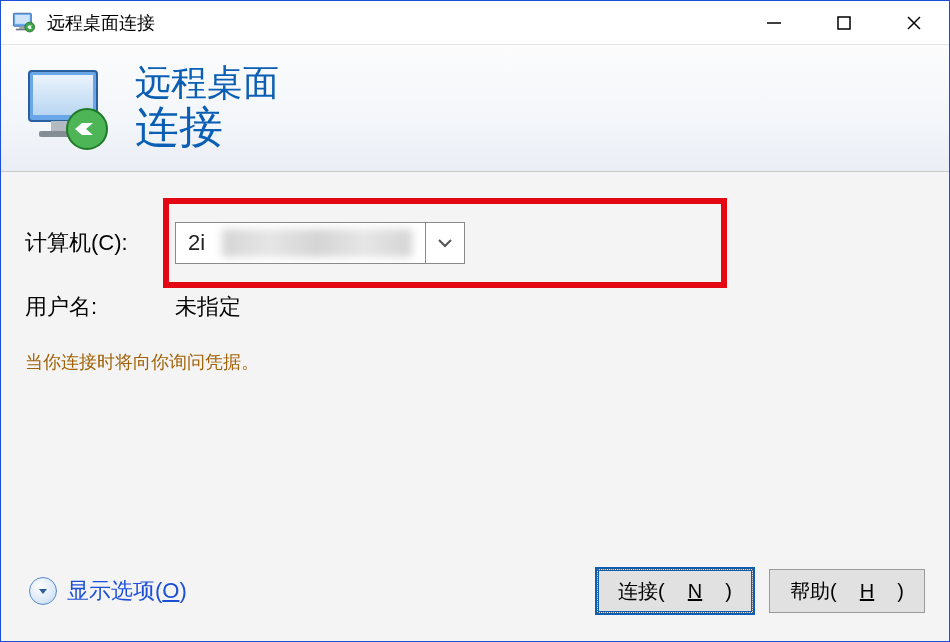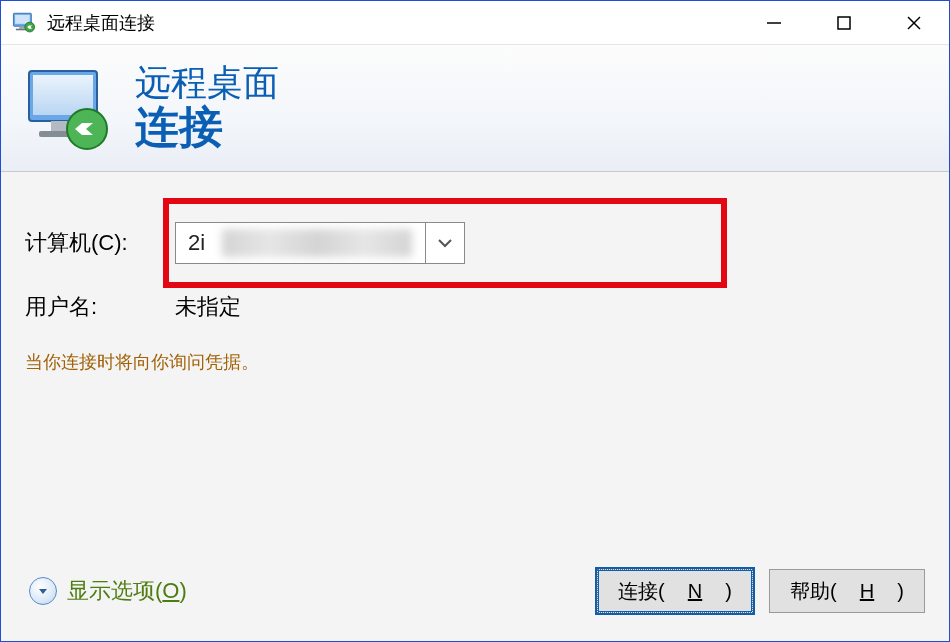--- a/index.html
+++ b/index.html
@@ -65,21 +65,21 @@
   }
   .banner-titles { display: flex; flex-direction: column; }
   .banner-title1 {
     font-size: 36px;
     font-weight: 400;
     color: #0a5fb4;
     line-height: 1.1;
   }
   .banner-title2 {
     font-size: 44px;
-    font-weight: 700;
+    font-weight: 400;
     color: #0a5fb4;
     line-height: 1.1;
   }
 
   
   .body-area {
     flex: 1;
     background: #f4f4f4;
     padding: 50px 25px 0 24px;
     position: relative;
@@ -161,21 +161,21 @@
     display: flex;
     align-items: center;
     padding: 0 24px 18px 28px;
     border-top: none;
   }
   .show-options {
     display: flex;
     align-items: center;
     gap: 10px;
     font-size: 22px;
-    color: #4d7c0f;
+    color: #1d4ed8;
   }
   .show-options u { text-decoration: underline; }
   .disclosure {
     width: 28px;
     height: 28px;
     border: 1px solid #5a8ac6;
     border-radius: 50%;
     background: radial-gradient(circle at 40% 35%, #fff 0%, #dbe9f7 60%, #b8d0ea 100%);
     display: flex;
     align-items: center;

